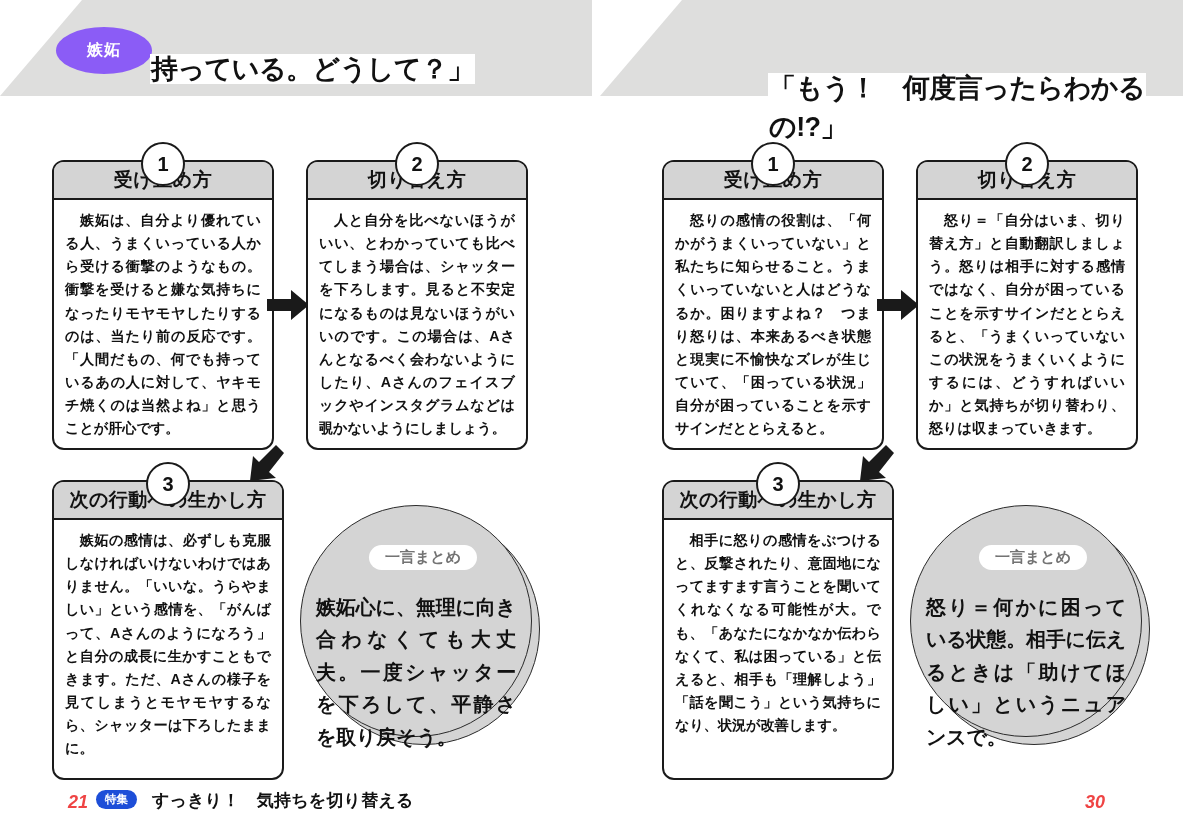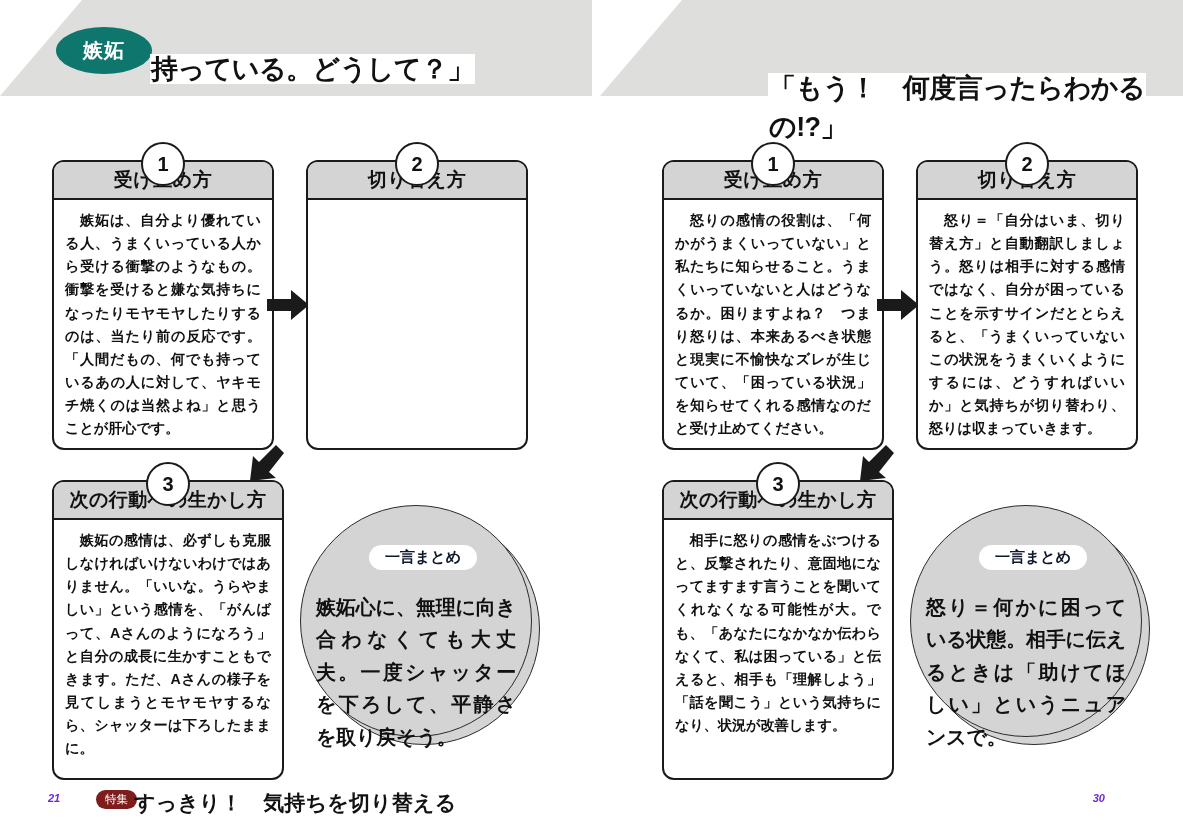--- a/index.html
+++ b/index.html
@@ -32,26 +32,26 @@
   }
   .banner-left  { left: 0px;   width: 592px; }
   .banner-right { left: 600px; width: 583px; }
 
   .emotion-pill {
     position: absolute;
     top: 27px;
     width: 96px;
     height: 47px;
     border-radius: 50%;
-    background: #0f766e;
+    background: #8b5cf6;
     color: #ffffff;
     display: flex;
     align-items: center;
     justify-content: center;
-    font-size: 20px;
+    font-size: 16px;
     font-weight: bold;
     letter-spacing: 1px;
   }
   .pill-left  { left: 56px; }
   .pill-right { left: 676px; }
 
   .banner-quote {
     position: absolute;
     font-size: 27px;
     font-weight: bold;
@@ -198,21 +198,21 @@
     position: absolute;
     left: 50%;
     top: 40px;
     transform: translateX(-50%);
     background: #ffffff;
     border-radius: 20px;
     padding: 3px 16px;
     font-size: 15px;
     font-weight: bold;
     white-space: nowrap;
-    color: #0f172a;
+    color: #737373;
   }
   .summary-text {
     position: absolute;
     left: 16px;
     top: 86px;
     width: 200px;
     font-size: 20px;
     line-height: 1.62;
     font-weight: bold;
     color: #111;
@@ -224,44 +224,45 @@
   
   .footer {
     position: absolute;
     bottom: 16px;
     left: 0;
     width: 100%;
     height: 28px;
   }
   .folio {
     position: absolute;
-    font-size: 11px;
+    font-size: 18px;
     font-style: italic;
     font-weight: bold;
-    color: #6d28d9;
+    color: #ef4444;
+    margin-left: 20px;
   }
   .folio-left  { left: 48px;  top: 4px; }
   .folio-right { right: 78px; top: 4px; }
 
   .footer-badge {
     position: absolute;
     left: 96px;
     top: 2px;
-    background: #7f1d1d;
+    background: #1d4ed8;
     color: #ffffff;
     border-radius: 16px;
     padding: 2px 9px;
     font-size: 11.5px;
-    font-weight: normal;
+    font-weight: bold;
   }
   .footer-title {
     position: absolute;
-    left: 134px;
+    left: 152px;
     top: 1px;
-    font-size: 21px;
+    font-size: 17px;
     font-weight: bold;
     color: #111;
     letter-spacing: 0.2px;
   }
 </style>
 </head>
 <body>
 
 <div class="page">
 
@@ -284,20 +285,21 @@
       <div class="card-body">　嫉妬は、自分より優れている人、うまくいっている人から受ける衝撃のようなもの。衝撃を受けると嫌な気持ちになったりモヤモヤしたりするのは、当たり前の反応です。「人間だもの、何でも持っているあの人に対して、ヤキモチ焼くのは当然よね」と思うことが肝心です。</div>
     </div>
 
     <svg class="arrow-right" viewBox="0 0 42 34" aria-hidden="true">
       <path d="M0 11 L24 11 L24 2 L42 17 L24 32 L24 23 L0 23 Z" fill="currentColor"></path>
     </svg>
 
     <div class="card card-2">
       <div class="step-badge">2</div>
       <div class="card-head">切り替え方</div>
+      <div class="card-body">　人と自分を比べないほうがいい、とわかっていても比べてしまう場合は、シャッターを下ろします。見ると不安定になるものは見ないほうがいいのです。この場合は、Aさんとなるべく会わないようにしたり、Aさんのフェイスブックやインスタグラムなどは覗かないようにしましょう。</div>
     </div>
 
     <svg class="arrow-diag" viewBox="0 0 44 44" aria-hidden="true">
       <path d="M42 8 L34 0 L17 17 L11 11 L8 36 L34 33 L27 27 Z" fill="currentColor"></path>
     </svg>
 
     <div class="card card-3">
       <div class="step-badge">3</div>
       <div class="card-head">次の行動への生かし方</div>
       <div class="card-body">　嫉妬の感情は、必ずしも克服しなければいけないわけではありません。「いいな。うらやましい」という感情を、「がんばって、Aさんのようになろう」と自分の成長に生かすこともできます。ただ、Aさんの様子を見てしまうとモヤモヤするなら、シャッターは下ろしたままに。</div>
@@ -310,21 +312,21 @@
       <div class="summary-text">嫉妬心に、無理に向き合わなくても大丈夫。一度シャッターを下ろして、平静さを取り戻そう。</div>
     </div>
 
   </div>
 
   <div class="column col-right">
 
     <div class="card card-1">
       <div class="step-badge">1</div>
       <div class="card-head">受け止め方</div>
-      <div class="card-body">　怒りの感情の役割は、「何かがうまくいっていない」と私たちに知らせること。うまくいっていないと人はどうなるか。困りますよね？　つまり怒りは、本来あるべき状態と現実に不愉快なズレが生じていて、「困っている状況」を知らせてくれる感情なのだと受け止めてください。</div>
+      <div class="card-body">　怒りの感情の役割は、「何かがうまくいっていない」と私たちに知らせること。うまくいっていないと人はどうなるか。困りますよね？　つまり怒りは、本来あるべき状態と現実に不愉快なズレが生じていて、「困っている状況」自分が困っていることを示すサインだととらえると。</div>
     </div>
 
     <svg class="arrow-right" viewBox="0 0 42 34" aria-hidden="true">
       <path d="M0 11 L24 11 L24 2 L42 17 L24 32 L24 23 L0 23 Z" fill="currentColor"></path>
     </svg>
 
     <div class="card card-2">
       <div class="step-badge">2</div>
       <div class="card-head">切り替え方</div>
       <div class="card-body">　怒り＝「自分はいま、切り替え方」と自動翻訳しましょう。怒りは相手に対する感情ではなく、自分が困っていることを示すサインだととらえると、「うまくいっていないこの状況をうまくいくようにするには、どうすればいいか」と気持ちが切り替わり、怒りは収まっていきます。</div>

